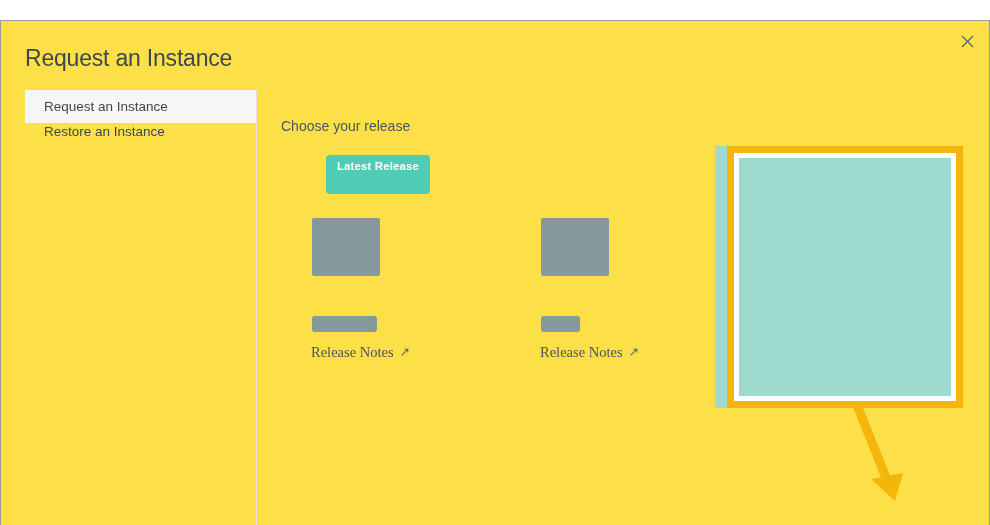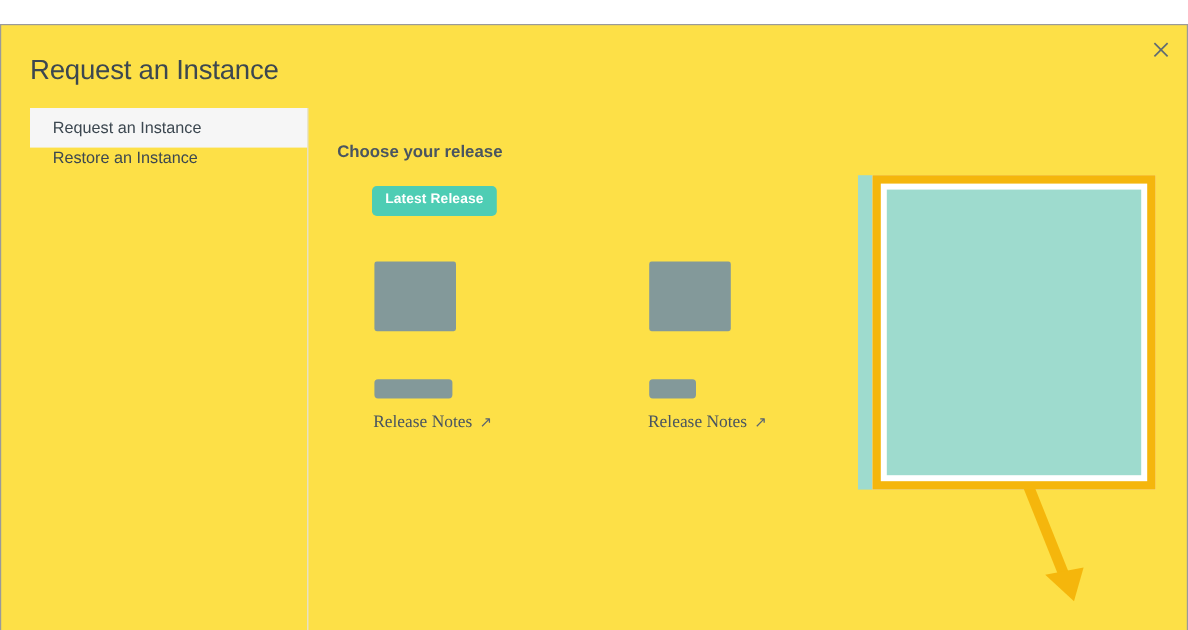--- a/index.html
+++ b/index.html
@@ -66,39 +66,38 @@
     position: absolute;
     left: 256px; top: 69px;
     right: 0; bottom: 60px;
   }
   #choose-release-label {
     position: absolute;
     left: 24px; top: 28px;
     font-size: 14px;
     color: #4a5560;
     white-space: nowrap;
-    font-weight: bold;
   }
 
   
   .release-card {
     position: absolute;
     top: 90px;
     width: 190px;
     height: 290px;
   }
   .badge {
     position: absolute;
-    left: 53px; top: -25px;
+    left: 69px; top: -25px;
     background: #4ecdb4;
     color: #ffffff;
     font-size: 11.5px;
     font-weight: bold;
     letter-spacing: 0.1px;
-    padding: 5px 11px 8px 11px;
+    padding: 5px 11px 22px 11px;
     border-radius: 4px;
     white-space: nowrap;
   }
   .img-block {
     position: absolute;
     left: 55px; top: 38px;
     width: 68px; height: 58px;
     background: #83999a;
     border-radius: 2px;
   }

